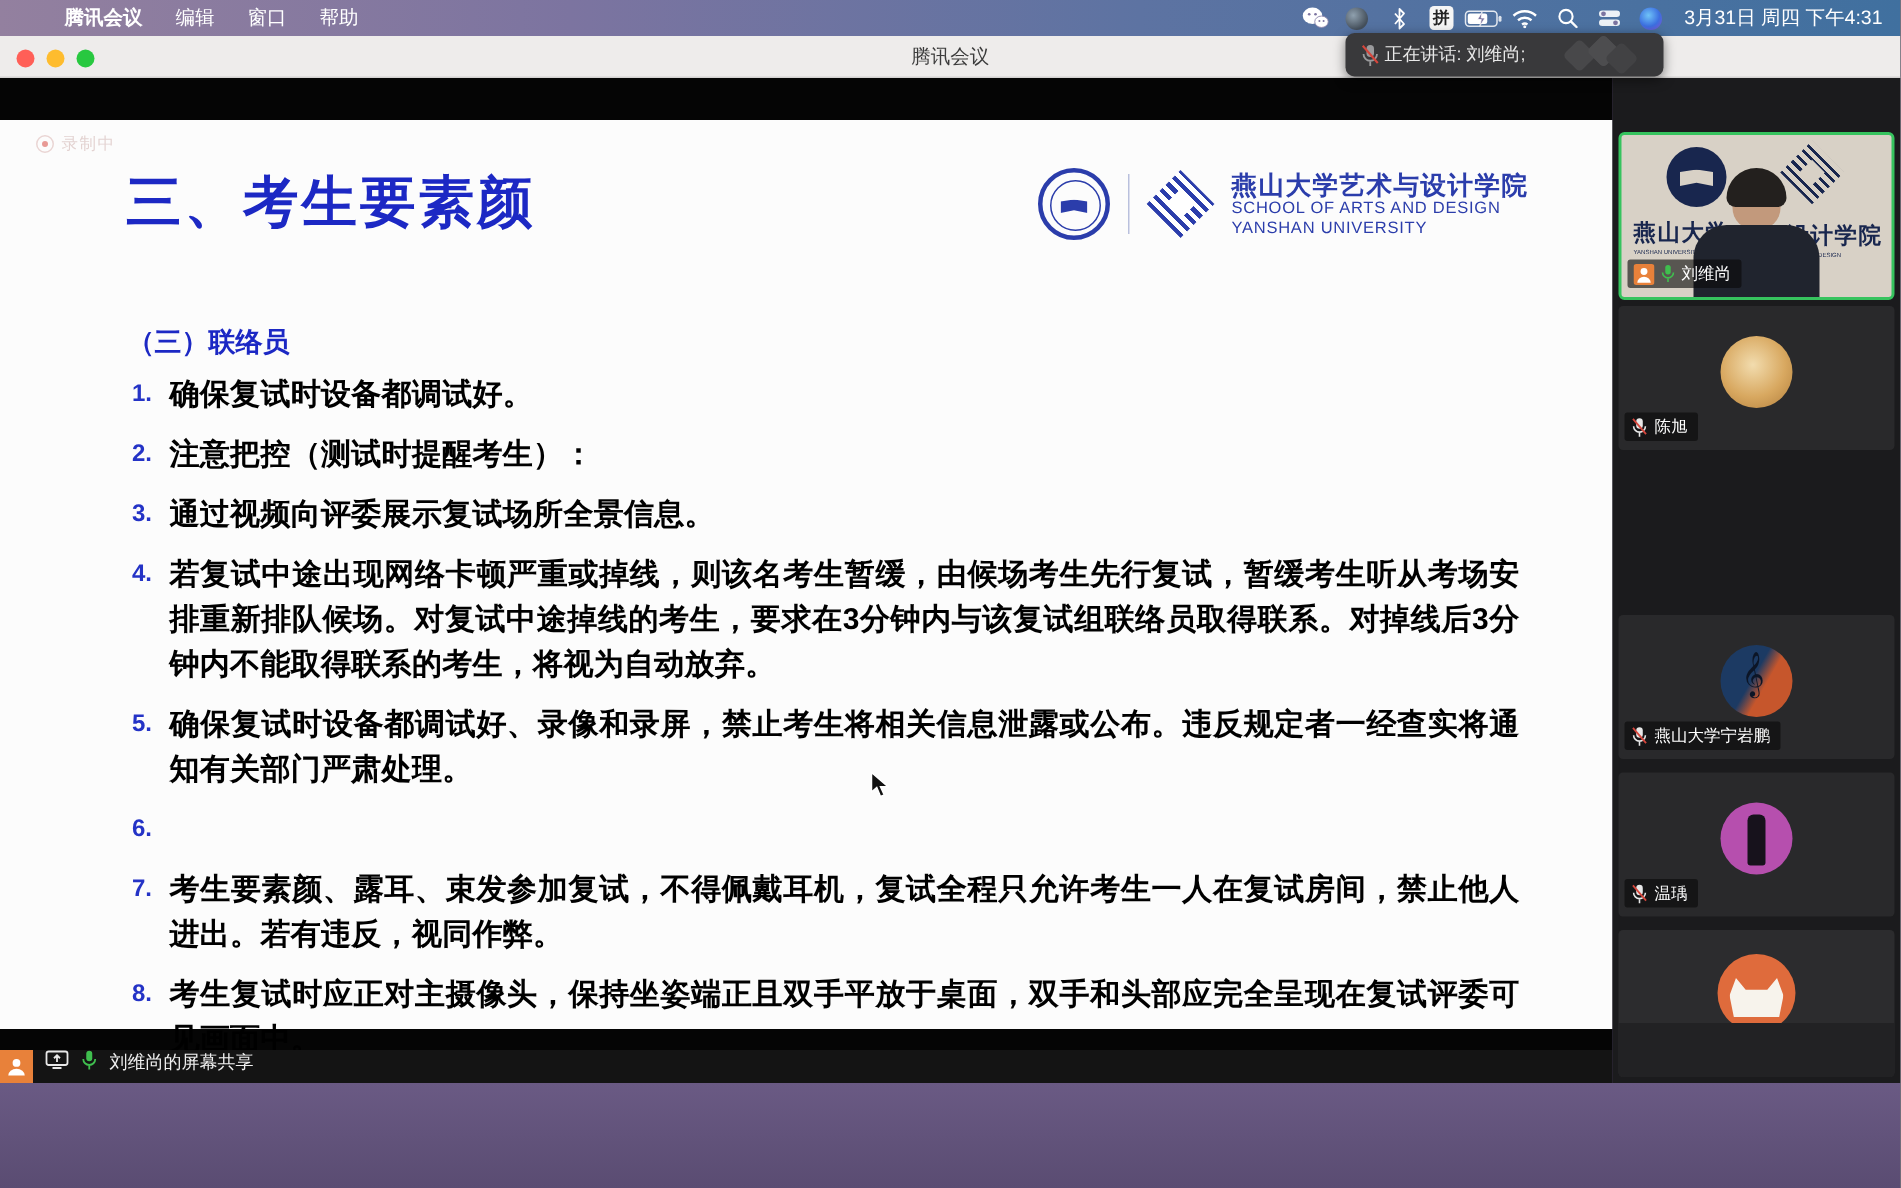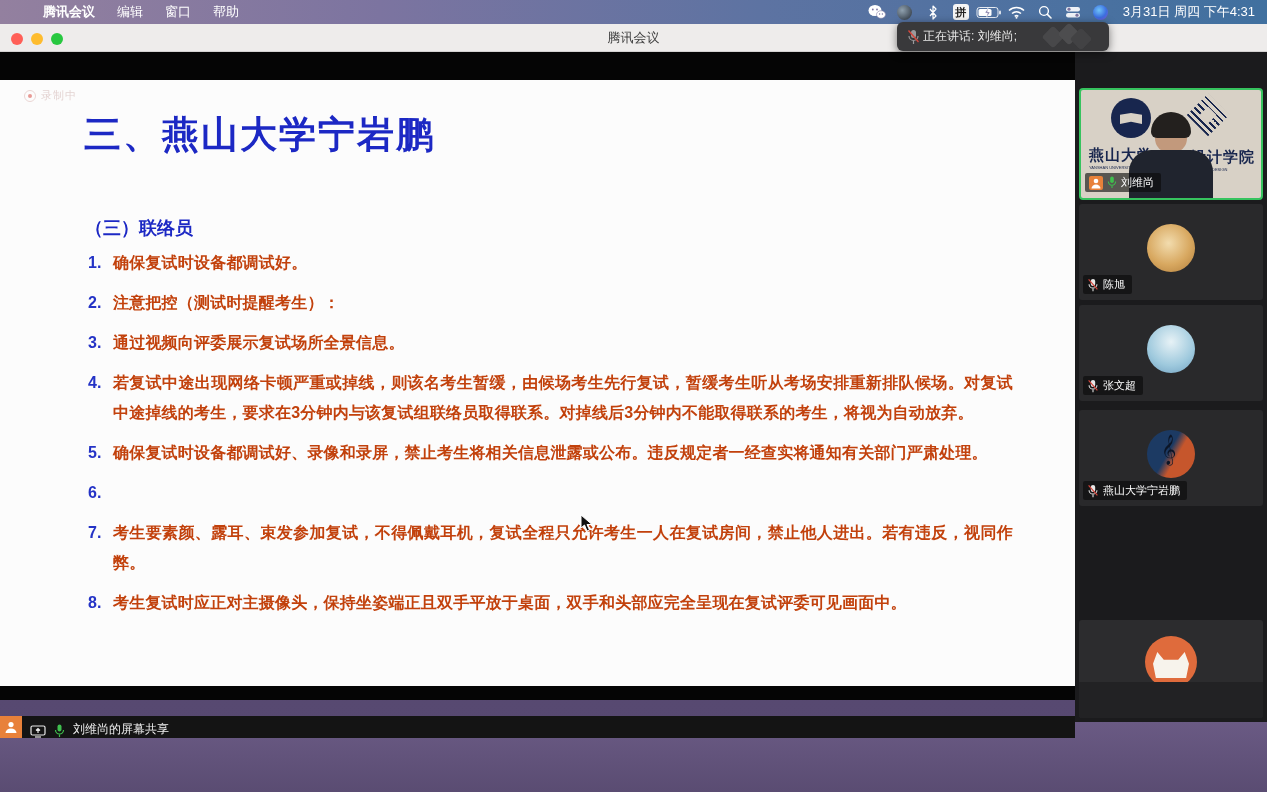--- a/index.html
+++ b/index.html
@@ -72,28 +72,28 @@
   .diamond-logo .d-inner { position:absolute; left:15px; top:15px; width:14px; height:14px;
       transform:rotate(45deg); background:#fff; border:2px solid #fff; }
   .logo-text { line-height:1.15; }
   .logo-cn { font-size:17px; font-weight:bold; color:#2b3dab; letter-spacing:1px; }
   .logo-en { font-size:11px; color:#2b3dab; letter-spacing:.5px; }
 
   .section-head { position:absolute; left:85px; top:136px; font-size:18px; font-weight:bold; color:#1c28c4; }
   .items { position:absolute; left:88px; top:168px; width:925px; }
   .item { display:flex; margin-bottom:10px; }
   .item .num { width:25px; flex:none; font-size:16px; font-weight:bold; color:#2433c6; line-height:30px; }
-  .item .txt { font-size:16px; font-weight:bold; color:#c2410c; line-height:30px; letter-spacing:.2px;
+  .item .txt { font-size:20px; font-weight:bold; color:#000000; line-height:30px; letter-spacing:.2px;
                text-align:justify; }
 
   .cursor { position:absolute; left:580px; top:462px; z-index:5; }
 
   
-  .sharebar { position:absolute; left:0; top:716px; width:1075px; height:22px; background:#141414;
-              display:flex; align-items:flex-end; z-index:6; }
+  .sharebar { position:absolute; left:0; top:700px; width:1075px; height:22px; background:#141414;
+              display:flex; align-items:flex-start; z-index:6; }
   .share-avatar { width:22px; height:22px; background:#e8813a; display:flex; align-items:center;
                   justify-content:center; flex:none; }
   .share-text { color:#f0f0f0; font-size:12px; margin-left:8px; }
   .share-ic { margin-left:8px; display:flex; align-items:center; }
 
   
   .sidebar { position:absolute; left:1075px; top:52px; width:192px; height:670px; background:#1b1b1d; }
   .tile { position:absolute; left:4px; width:184px; background:#29292b; border-radius:3px; overflow:hidden; }
   .tile .avatar { position:absolute; left:50%; transform:translateX(-50%); width:48px; height:48px;
                   border-radius:50%; }
@@ -239,22 +239,35 @@
   </div>
 
   <div class="main">
     <div class="slide">
 
       <div class="watermark">
         <span class="rec-dot"></span>
         <span>录制中</span>
       </div>
 
-      <div class="slide-title">三、燕山大学宁岩鹏</div>
-
+      <div class="slide-title">三、考生要素颜</div>
+
+      <div class="logo-block">
+        <span class="seal"></span>
+        <span class="logo-sep"></span>
+        <span class="diamond-logo">
+            <span class="d-outer"></span>
+            <span class="d-inner"></span>
+          </span>
+        <span class="logo-text">
+          <span class="logo-cn" style="display:block">燕山大学艺术与设计学院</span>
+          <span class="logo-en" style="display:block">SCHOOL OF ARTS AND DESIGN</span>
+          <span class="logo-en" style="display:block">YANSHAN UNIVERSITY</span>
+        </span>
+      </div>
 
       <div class="section-head">（三）联络员</div>
 
       <div class="items">
         <div class="item">
             <span class="num">1.</span>
             <span class="txt">确保复试时设备都调试好。</span>
           </div>
         <div class="item">
             <span class="num">2.</span>
@@ -350,46 +363,46 @@
         <svg width="12" height="14" viewBox="0 0 13 16">
             <rect x="4" y="1" width="5" height="8" rx="2.5" fill="#e8e8e8"></rect>
             <path d="M2 7 a4.5 4.5 0 0 0 9 0" stroke="#e8e8e8" stroke-width="1.2" fill="none"></path>
             <line x1="6.5" y1="12" x2="6.5" y2="15" stroke="#e8e8e8" stroke-width="1.2"></line>
             <line x1="1.5" y1="1.5" x2="11.5" y2="13" stroke="#d6463c" stroke-width="1.4"></line>
           </svg>
         <span>陈旭</span>
       </span>
     </div>
 
-    <div class="tile tile-3">
-      <span class="avatar"></span>
-      <span class="badge">
-        <svg width="12" height="14" viewBox="0 0 13 16">
-            <rect x="4" y="1" width="5" height="8" rx="2.5" fill="#e8e8e8"></rect>
-            <path d="M2 7 a4.5 4.5 0 0 0 9 0" stroke="#e8e8e8" stroke-width="1.2" fill="none"></path>
-            <line x1="6.5" y1="12" x2="6.5" y2="15" stroke="#e8e8e8" stroke-width="1.2"></line>
-            <line x1="1.5" y1="1.5" x2="11.5" y2="13" stroke="#d6463c" stroke-width="1.4"></line>
-          </svg>
-        <span>张文超</span>
-      </span>
-    </div>
 
     <div class="tile tile-4">
       <span class="avatar"></span>
       <span class="badge">
         <svg width="12" height="14" viewBox="0 0 13 16">
             <rect x="4" y="1" width="5" height="8" rx="2.5" fill="#e8e8e8"></rect>
             <path d="M2 7 a4.5 4.5 0 0 0 9 0" stroke="#e8e8e8" stroke-width="1.2" fill="none"></path>
             <line x1="6.5" y1="12" x2="6.5" y2="15" stroke="#e8e8e8" stroke-width="1.2"></line>
             <line x1="1.5" y1="1.5" x2="11.5" y2="13" stroke="#d6463c" stroke-width="1.4"></line>
           </svg>
         <span>燕山大学宁岩鹏</span>
       </span>
     </div>
 
+    <div class="tile tile-5">
+      <span class="avatar"></span>
+      <span class="badge">
+        <svg width="12" height="14" viewBox="0 0 13 16">
+            <rect x="4" y="1" width="5" height="8" rx="2.5" fill="#e8e8e8"></rect>
+            <path d="M2 7 a4.5 4.5 0 0 0 9 0" stroke="#e8e8e8" stroke-width="1.2" fill="none"></path>
+            <line x1="6.5" y1="12" x2="6.5" y2="15" stroke="#e8e8e8" stroke-width="1.2"></line>
+            <line x1="1.5" y1="1.5" x2="11.5" y2="13" stroke="#d6463c" stroke-width="1.4"></line>
+          </svg>
+        <span>温瑀</span>
+      </span>
+    </div>
 
     <div class="tile tile-6">
       <span class="avatar"></span>
       <span class="shade"></span>
     </div>
   </div>
 
   <div class="desktop">
     
   </div>

